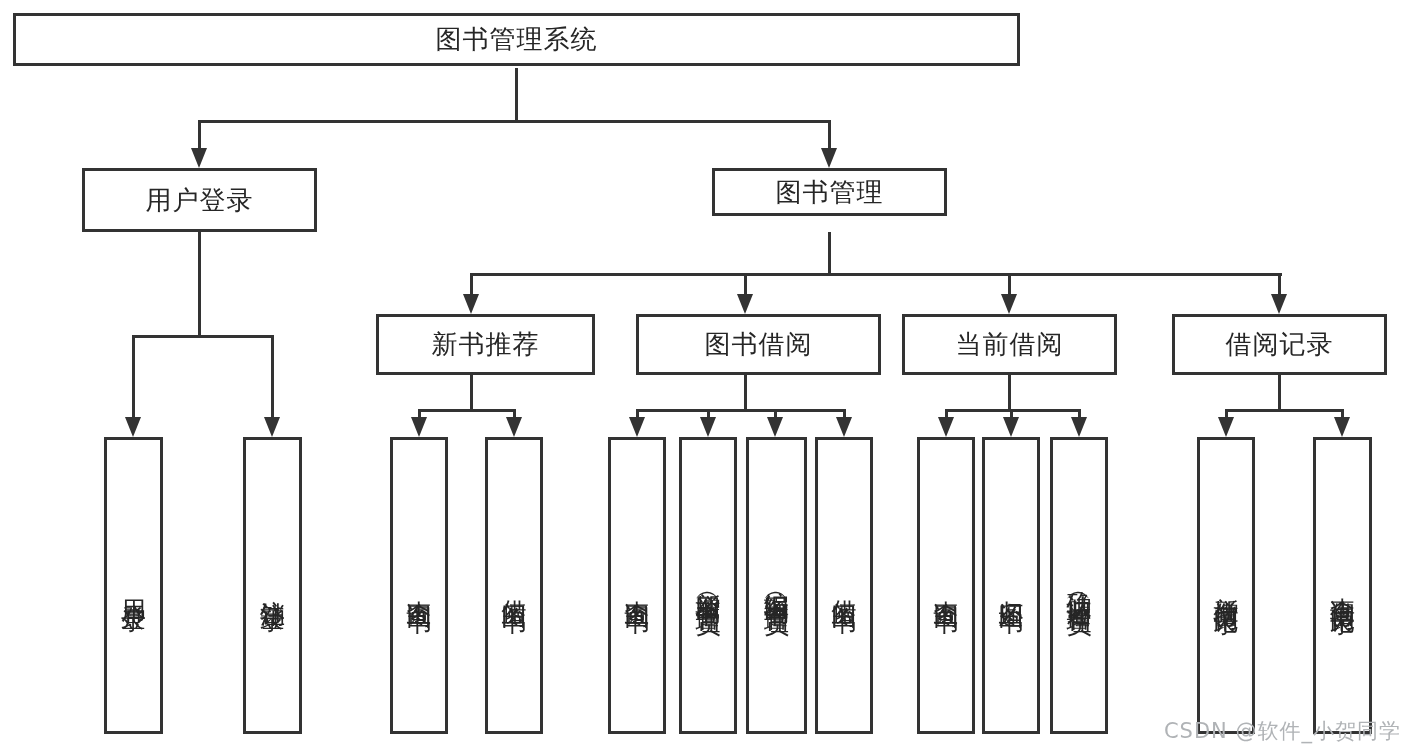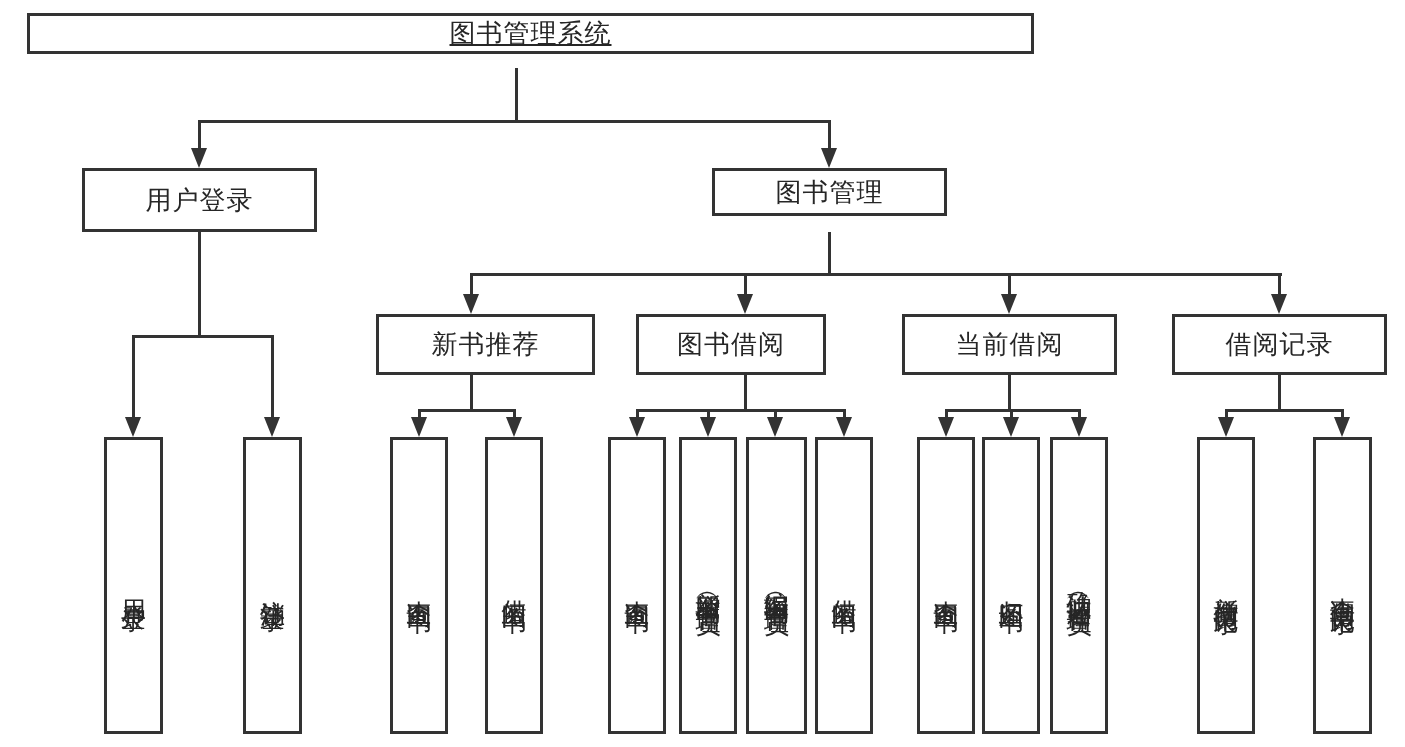--- a/index.html
+++ b/index.html
@@ -50,21 +50,21 @@
     color:#b0b3b6;
     letter-spacing:1px;
     white-space:nowrap;
   }
 </style>
 </head>
 <body>
 
 <div class="diagram">
 
-  <div class="node h" style="left:27px;top:13px;width:1007px;height:41px;text-decoration:underline;">
+  <div class="node h" style="left:13px;top:13px;width:1007px;height:53px;">
     <span>图书管理系统</span>
   </div>
 
   <div class="vline" style="left:515px;top:68px;height:53px;"></div>
   <div class="hline" style="left:198px;top:120px;width:633px;"></div>
   <div class="vline" style="left:198px;top:120px;height:30px;"></div>
   <div class="arrow" style="left:191px;top:148px;"></div>
   <div class="vline" style="left:828px;top:120px;height:30px;"></div>
   <div class="arrow" style="left:821px;top:148px;"></div>
 
@@ -89,21 +89,21 @@
   <div class="vline" style="left:744px;top:273px;height:23px;"></div>
   <div class="arrow" style="left:737px;top:294px;"></div>
   <div class="vline" style="left:1008px;top:273px;height:23px;"></div>
   <div class="arrow" style="left:1001px;top:294px;"></div>
   <div class="vline" style="left:1278px;top:273px;height:23px;"></div>
   <div class="arrow" style="left:1271px;top:294px;"></div>
 
   <div class="node h" style="left:376px;top:314px;width:219px;height:61px;">
     <span>新书推荐</span>
   </div>
-  <div class="node h" style="left:636px;top:314px;width:190px;height:61px;">
+  <div class="node h" style="left:636px;top:314px;width:245px;height:61px;">
     <span>图书借阅</span>
   </div>
   <div class="node h" style="left:902px;top:314px;width:215px;height:61px;">
     <span>当前借阅</span>
   </div>
   <div class="node h" style="left:1172px;top:314px;width:215px;height:61px;">
     <span>借阅记录</span>
   </div>
 
   <div class="vline" style="left:470px;top:375px;height:37px;"></div>
@@ -177,14 +177,15 @@
     <span>确认归还（管理员）</span>
   </div>
 
   <div class="node v" style="left:1197px;">
     <span>新增借阅记录</span>
   </div>
   <div class="node v" style="left:1313px;width:59px;">
     <span>查询借阅记录</span>
   </div>
 
+  <div class="watermark">CSDN @软件_小贺同学</div>
 
 </div>
 
 </body></html>

